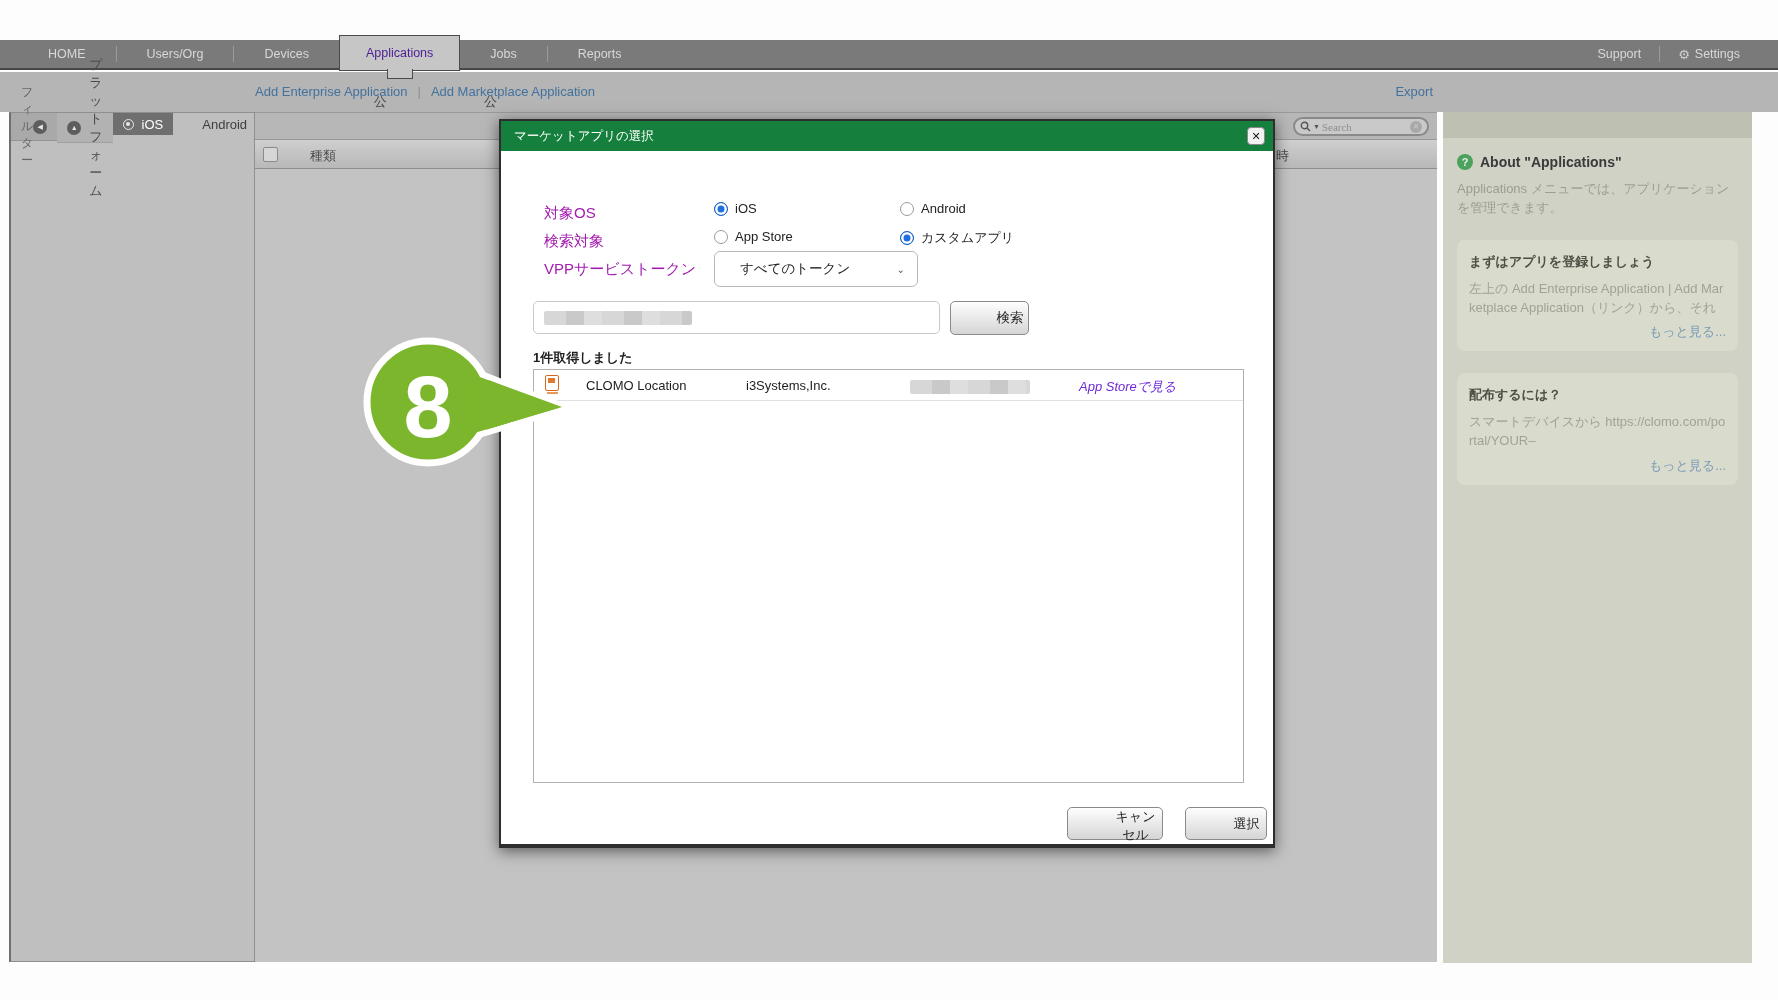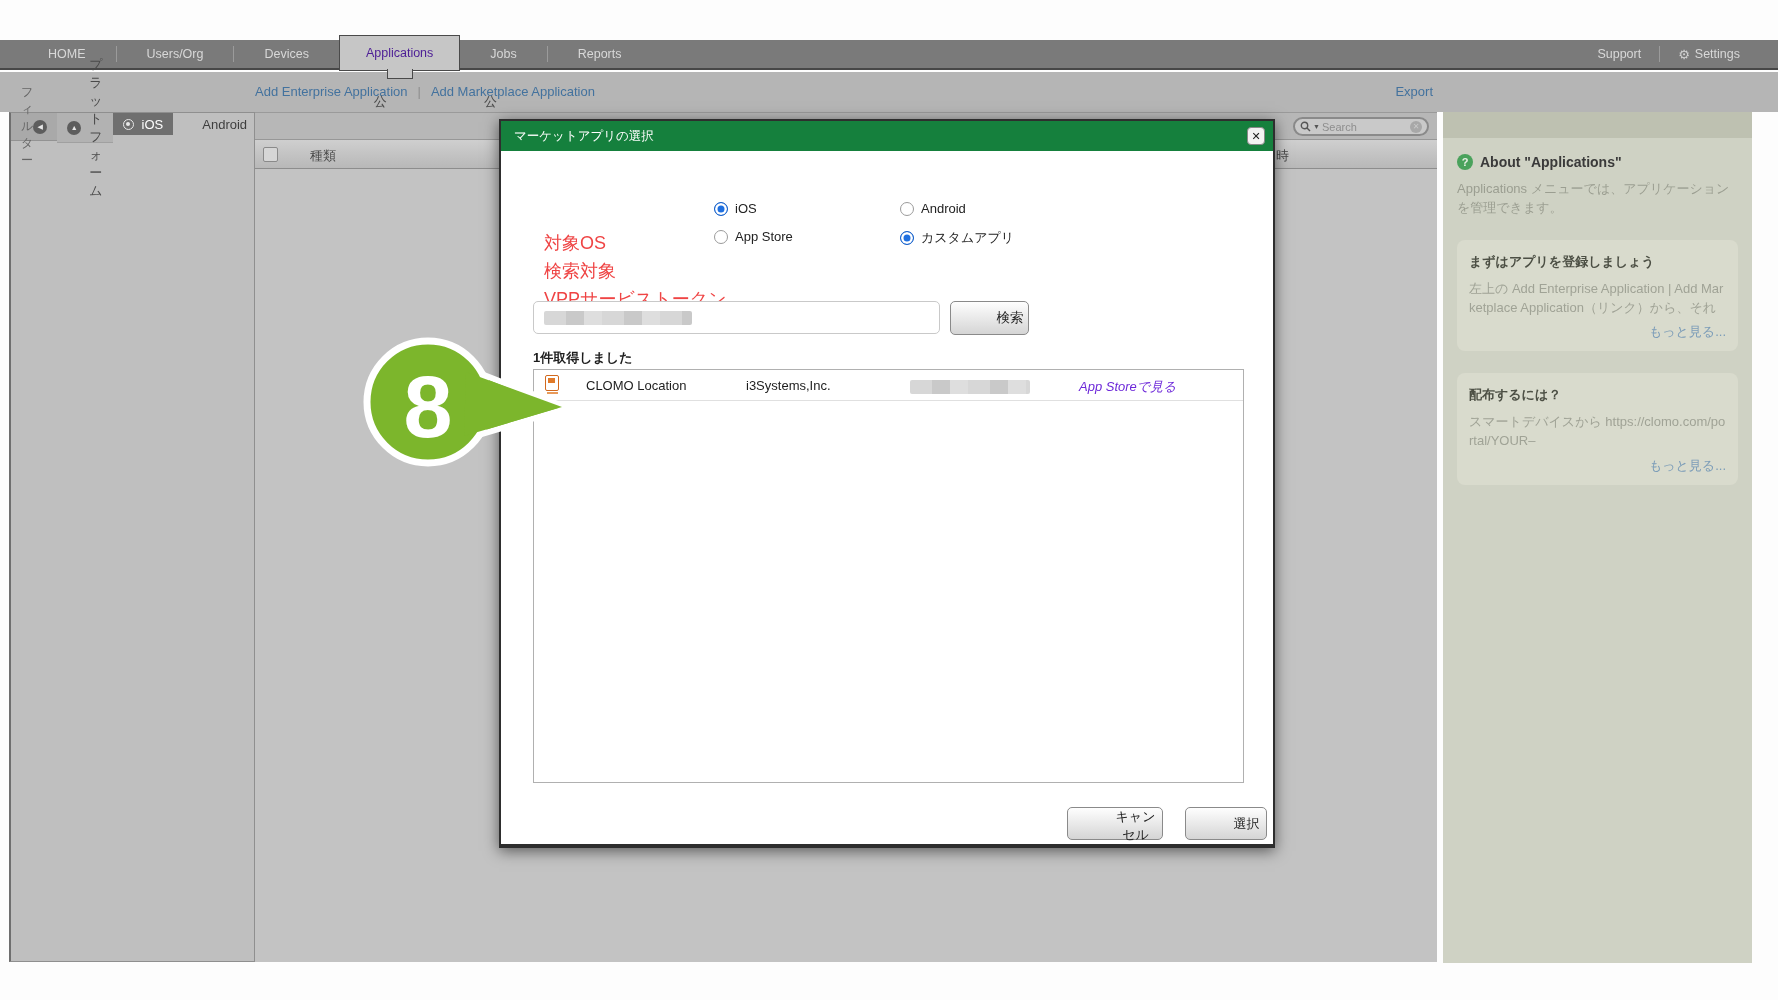--- a/index.html
+++ b/index.html
@@ -35,21 +35,21 @@
   .fp-opt.selected { background:#6f6f6f; color:#fff; }
   .ios-radio { width:11px; height:11px; border:1.5px solid #e8e8e8; border-radius:50%; position:relative; flex:0 0 auto; }
   .ios-radio::after { content:""; position:absolute; left:2.5px; top:2.5px; width:4px; height:4px; border-radius:50%; background:#e8e8e8; }
   .fp-opt.plain { padding-left:29px; }
   .fp-spacer { flex:1; }
   .fp-section { height:31px; border-top:1px solid #9e9e9e; display:flex; align-items:center; gap:8px; padding:0 10px; color:#4a4a4a; font-size:13px; }
 
   .main-area { position:absolute; left:255px; top:112px; width:1182px; height:850px; background:#c3c3c3; border-top:1px solid #9a9a9a; }
   .toolbar { position:absolute; left:0; top:0; width:1182px; height:26px; background:#b7b7b7; }
   .search-pill { position:absolute; right:8px; top:4px; width:136px; height:19px; background:#c9c9c9; border:2px solid #8a8a8a; border-radius:10px; display:flex; align-items:center; padding:0 5px; gap:2px; }
-  .search-pill input { border:none; background:transparent; outline:none; width:76px; font-size:11px; color:#6e6e6e; font-family:Liberation Sans, sans-serif; }
+  .search-pill input { border:none; background:transparent; outline:none; width:76px; font-size:11px; color:#6e6e6e; font-family:Liberation Serif, serif; }
   .search-pill input::placeholder { color:#8e8e8e; }
   .mag { flex:0 0 auto; }
   .caret-down { font-size:7px; color:#555; }
   .clear-x { margin-left:auto; width:12px; height:12px; border-radius:50%; background:#a8a8a8; color:#c9c9c9; font-size:8px; display:flex; align-items:center; justify-content:center; }
   .grid-header { position:absolute; left:0; top:26px; width:1182px; height:30px; background:linear-gradient(#cfcfcf,#b8b8b8); border-top:1px solid #979797; border-bottom:1px solid #8d8d8d; }
   .grid-check { position:absolute; left:8px; top:7px; width:15px; height:15px; background:#d6d6d6; border:1px solid #8a8a8a; border-radius:2px; }
   .col-kind { position:absolute; left:55px; top:7px; font-size:13px; color:#474747; }
   .col-time { position:absolute; left:1021px; top:7px; font-size:13px; color:#474747; }
 
   .right-panel { position:absolute; left:1443px; top:112px; width:309px; height:851px; background:#cfd2c4; }
@@ -60,21 +60,21 @@
   .rp-intro { margin-top:10px; font-size:13px; line-height:1.45; color:#9b9e91; }
   .rp-card { margin-top:22px; background:#d9dbcd; border-radius:8px; padding:13px 12px 10px; }
   .rp-card-title { font-size:13px; font-weight:bold; color:#4c4f44; }
   .rp-card-body { margin-top:9px; font-size:13px; line-height:1.45; color:#a0a396; word-break:break-all; }
   .rp-more { margin-top:6px; text-align:right; font-size:13px; color:#7b9cb8; cursor:pointer; }
 
   
   .modal { position:absolute; left:499px; top:119px; width:776px; height:729px; background:#ffffff; border:2px solid #2e2e2e; border-bottom-width:4px; box-shadow:0 3px 14px rgba(0,0,0,.55); z-index:20; }
   .modal-title { position:absolute; left:0; top:0; width:100%; height:30px; background:#15803d; color:#fff; font-size:12.5px; display:flex; align-items:center; padding:0 13px; }
   .modal-close { position:absolute; right:8px; top:6px; width:18px; height:18px; background:#f2f2f2; border:1px solid #888; border-radius:4px; color:#1a1a1a; font-size:11px; font-weight:bold; display:flex; align-items:center; justify-content:center; cursor:pointer; }
-  .form-label { position:absolute; left:43px; font-size:18px; color:#ef4444;margin-top:27px; }
+  .form-label { position:absolute; left:43px; font-size:15px; color:#a21caf; }
   .radio-item { position:absolute; display:flex; align-items:center; gap:7px; font-size:13px; color:#222; }
   .radio { width:14px; height:14px; border-radius:50%; background:#fff; border:1px solid #9b9b9b; flex:0 0 auto; }
   .radio.on { background:#1e6fe0; border:1px solid #1660c8; box-shadow:inset 0 0 0 2.5px #fff; }
   .vpp-select { position:absolute; left:213px; top:130px; width:204px; height:36px; border:1px solid #b9b9b9; border-radius:6px; background:#fff; font-size:13.5px; color:#222; display:flex; align-items:center; padding:0 12px 0 25px; cursor:pointer; }
   .vpp-select .chev { margin-left:auto; font-size:10px; color:#555; }
   .modal-search { position:absolute; left:32px; top:180px; width:407px; height:33px; border:1px solid #c9c9c9; border-radius:5px; background:#fff; display:flex; align-items:center; padding:0 10px; }
   .blur-block { height:14px; border-radius:2px; background:repeating-linear-gradient(90deg,#d7d7d7 0 22px,#c9c9c9 22px 40px,#dedede 40px 58px); }
   .blur-a { width:148px; }
   .blur-b { width:120px; margin-top:2px; }
   .btn { background:linear-gradient(#fefefe,#d5d5d5); border:1px solid #8a8a8a; border-radius:5px; font-size:13px; color:#222; font-family:inherit; cursor:pointer;padding-left:41px; }
@@ -224,20 +224,24 @@
     <div class="radio-item" style="left:213px; top:108px">
       <span class="radio"></span>
       <span>App Store</span>
     </div>
     <div class="radio-item" style="left:399px; top:108px">
       <span class="radio on"></span>
       <span>カスタムアプリ</span>
     </div>
 
     <div class="form-label" style="top:139px">VPPサービストークン</div>
+    <div class="vpp-select">
+      <span>すべてのトークン</span>
+      <span class="chev">⌄</span>
+    </div>
 
     <div class="modal-search">
       <div class="blur-block blur-a"></div>
     </div>
     <button class="btn search-btn">検索</button>
 
     <div class="result-count">1件取得しました</div>
 
     <div class="result-table">
       <div class="rt-row">

